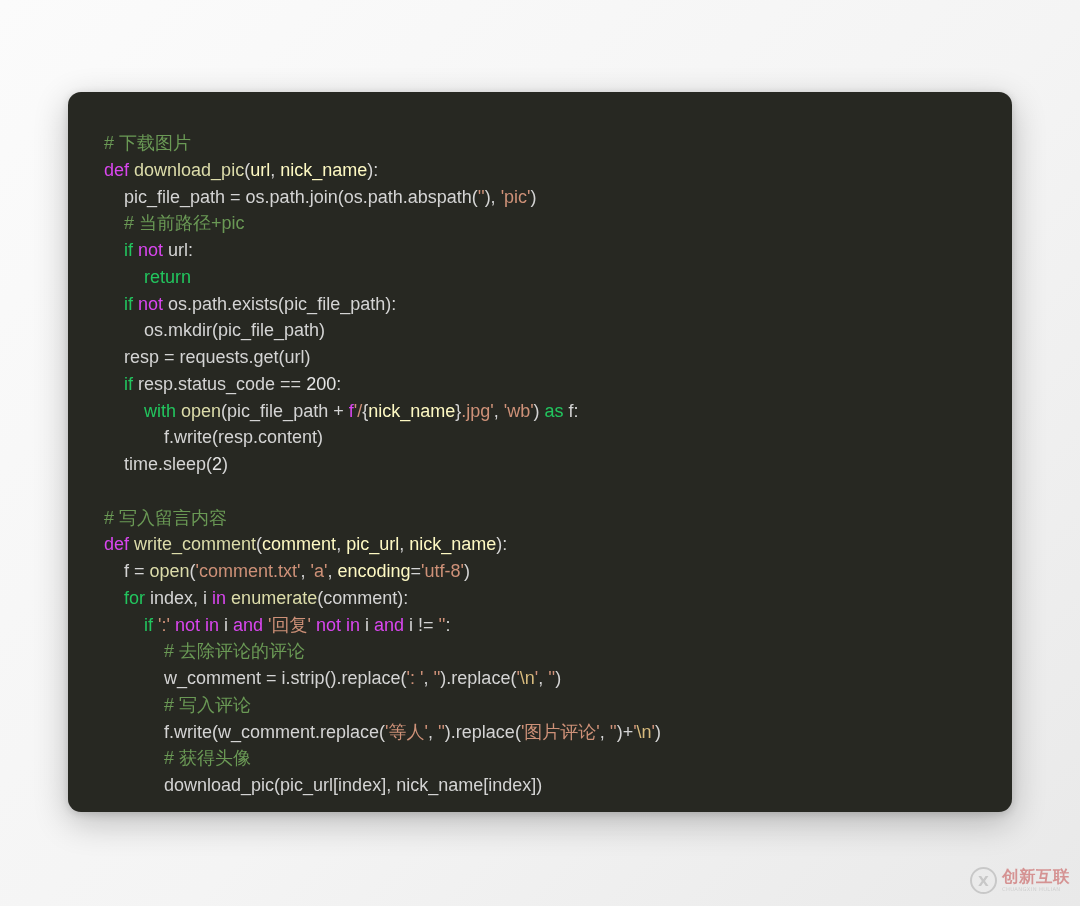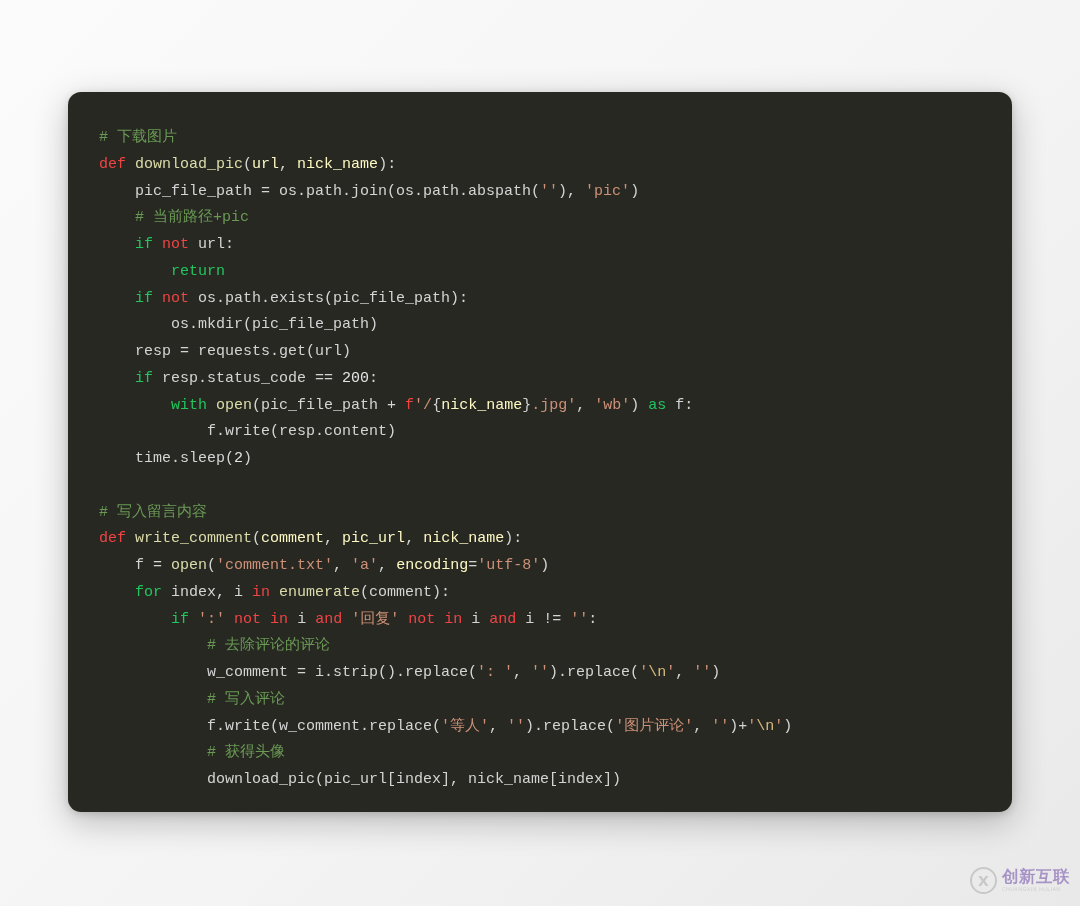--- a/index.html
+++ b/index.html
@@ -24,36 +24,36 @@
     background: #272822;
     border-radius: 13px;
     box-shadow: 0 10px 34px rgba(0,0,0,0.24),
                 0 2px 8px rgba(0,0,0,0.14);
     box-sizing: border-box;
     padding: 26px 24px 24px 24px;
     overflow: hidden;
   }
 
   #code-block {
-    font-family: Liberation Mono, monospace;
-    font-size: 15px;
+    font-family: Liberation Sans, sans-serif;
+    font-size: 18px;
     line-height: 26.75px;
     color: #d4d4d4;
     white-space: pre;
     letter-spacing: 0px;
-    margin: 7px;
+    margin: 12px;
     tab-size: 4;
   }
 
   .ln { display: block; min-height: 26.75px; }
 
   
   .cm  { color: #6a9955; }              
   .kw  { color: #22c55e; }              
-  .kw2 { color: #ef4444; }              
+  .kw2 { color: #d946ef; }              
   .fn  { color: #dcdcaa; }              
   .pa  { color: #fef9c3; }              
   .st  { color: #ce9178; }              
   .esc { color: #d7ba7d; }              
   .nu  { color: #e5e5e5; }              
   .pl  { color: #d4d4d4; }              
 
   
   #watermark {
     position: absolute;
@@ -87,21 +87,21 @@
   }
   #watermark .wm-text {
     display: flex;
     flex-direction: column;
     line-height: 1;
   }
   #watermark .wm-cn {
     font-family: "DejaVu Sans", sans-serif;
     font-size: 16.5px;
     font-weight: bold;
-    color: #4c1d95;
+    color: #b91c1c;
     letter-spacing: 0.5px;
   }
   #watermark .wm-py {
     font-family: "DejaVu Sans", sans-serif;
     font-size: 5.2px;
     color: #a8a8a8;
     letter-spacing: 0.35px;
     margin-top: 2px;
   }
 </style>

